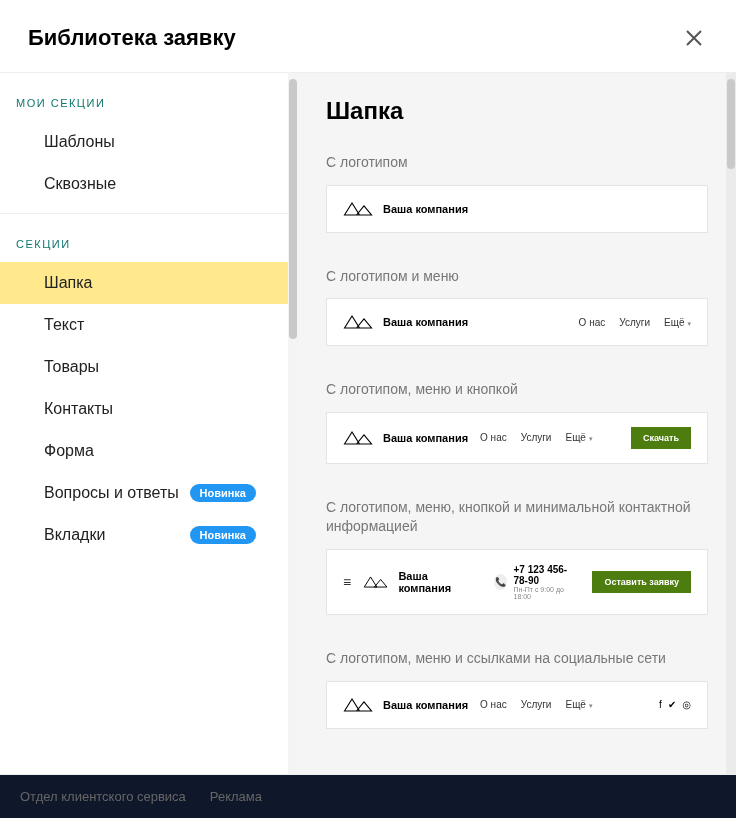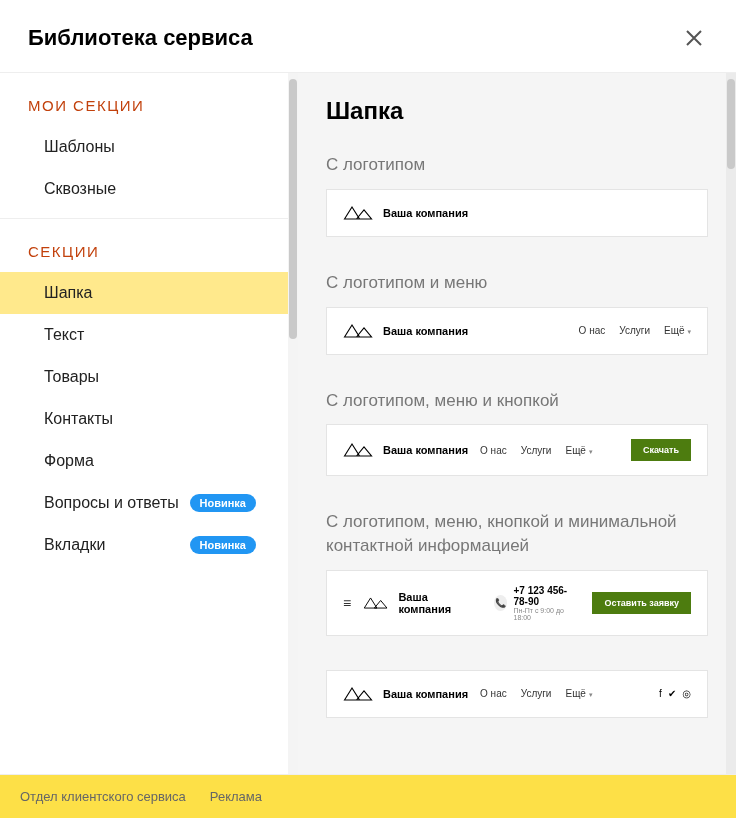--- a/index.html
+++ b/index.html
@@ -8,63 +8,63 @@
 .modal-header { display: flex; justify-content: space-between; align-items: center; padding: 24px 28px 20px 28px; }
 .modal-title { font-size: 22px; font-weight: 700; }
 .close-btn { width: 28px; height: 28px; display: flex; align-items: center; justify-content: center; cursor: pointer; color: #555; }
 
 .modal-body { display: flex; height: 718px; border-top: 1px solid #eee; }
 
 .sidebar { width: 298px; overflow-y: auto; position: relative; padding-bottom: 10px; }
 .sidebar-scrollbar { position: absolute; right: 0; top: 0; width: 10px; height: 100%; background: #f4f4f4; }
 .sidebar-thumb { position: absolute; right: 1px; top: 6px; width: 8px; height: 260px; background: #c9c9c9; border-radius: 4px; }
 
-.group-label { padding: 24px 24px 12px 28px; font-size: 15px; letter-spacing: 1.5px; color: #c2410c; text-transform: uppercase; }
+.group-label { padding: 24px 24px 12px 16px; font-size: 11px; letter-spacing: 1.5px; color: #0f766e; text-transform: uppercase; }
 .sidebar-item { padding: 12px 24px 12px 44px; font-size: 16px; color: #222; cursor: pointer; display: flex; align-items: center; justify-content: space-between; }
 .sidebar-item.active { background: #ffe98c; }
 .badge { background: #2196f3; color: #fff; font-size: 11px; font-weight: 700; padding: 3px 10px; border-radius: 10px; margin-right: 18px; }
 .sidebar-group-divider { border-top: 1px solid #eee; margin-top: 8px; }
 
 .content { flex: 1; background: #f5f5f5; overflow-y: auto; position: relative; padding: 24px 28px 0 28px; }
 .content-scrollbar { position: absolute; right: 0; top: 0; width: 10px; height: 100%; background: #ebebeb; }
 .content-thumb { position: absolute; right: 1px; top: 6px; width: 8px; height: 90px; background: #c9c9c9; border-radius: 4px; }
 
 .content-title { font-size: 24px; font-weight: 700; margin-bottom: 28px; }
 .section-group { margin-bottom: 34px; }
-.section-label { font-size: 17px; color: #777; margin-bottom: 12px; line-height: 1.4; }
+.section-label { font-size: 14px; color: #777; margin-bottom: 12px; line-height: 1.4; }
 .preview-card { background: #fff; border: 1px solid #e4e4e4; padding: 14px 16px; display: flex; align-items: center; gap: 12px; font-size: 11px; }
 
 .logo-wrap { display: flex; align-items: center; gap: 10px; }
 .logo-svg { width: 30px; height: 18px; }
 .company-name { font-weight: 700; font-size: 11px; }
 
 .nav-links { display: flex; gap: 14px; font-size: 10px; color: #333; }
 .nav-link { white-space: nowrap; }
 .nav-link.more::after { content: "▾"; margin-left: 3px; font-size: 7px; color: #888; }
 
 .btn-black { background: #4d7c0f; color: #fff; font-size: 9px; font-weight: 700; padding: 6px 12px; white-space: nowrap; }
 .hamburger { font-size: 14px; color: #333; }
 .phone-block { display: flex; align-items: center; gap: 6px; font-size: 8px; }
 .phone-icon { width: 16px; height: 16px; border-radius: 50%; background: #eee; display: flex; align-items: center; justify-content: center; font-size: 9px; }
 .phone-text .line1 { font-weight: 700; font-size: 10px; }
 .phone-text .line2 { color: #888; font-size: 7px; }
 
 .socials { display: flex; gap: 6px; font-size: 10px; color: #000; }
 .spacer { flex: 1; }
 
-.footer { position: absolute; bottom: 0; left: 0; right: 0; background: #fde047; padding: 14px 20px; font-size: 13px; color: #666; display: flex; gap: 24px; border-top: 1px solid #eee; }
+.footer { position: absolute; bottom: 0; left: 0; right: 0; background: #0f172a; padding: 14px 20px; font-size: 13px; color: #666; display: flex; gap: 24px; border-top: 1px solid #eee; }
 .footer span { cursor: pointer; }
 
 .sidebar::-webkit-scrollbar, .content::-webkit-scrollbar { width: 0; }
 </style>
 </head>
 <body>
 
 <div class="modal-header">
-  <div class="modal-title">Библиотека сервиса</div>
+  <div class="modal-title">Библиотека заявку</div>
   <div class="close-btn">
     <svg width="20" height="20" viewBox="0 0 20 20">
         <path d="M3 3 L17 17 M17 3 L3 17" stroke="#555" stroke-width="2" fill="none"></path>
       </svg>
   </div>
 </div>
 
 <div class="modal-body">
 
   <div class="sidebar">
@@ -176,20 +176,21 @@
           <div class="phone-text">
             <div class="line1">+7 123 456-78-90</div>
             <div class="line2">Пн-Пт с 9:00 до 18:00</div>
           </div>
         </div>
         <div class="btn-black">Оставить заявку</div>
       </div>
     </div>
 
     <div class="section-group">
+      <div class="section-label">С логотипом, меню и ссылками на социальные сети</div>
       <div class="preview-card">
         <div class="logo-wrap">
           <svg class="logo-svg" viewBox="0 0 40 24">
               <path d="M2 20 L12 4 L22 20 Z M18 20 L28 8 L38 20 Z" fill="none" stroke="#000" stroke-width="1.5"></path>
             </svg>
           <span class="company-name">Ваша компания</span>
         </div>
         <div class="nav-links">
           <span class="nav-link">О нас</span>
           <span class="nav-link">Услуги</span>

